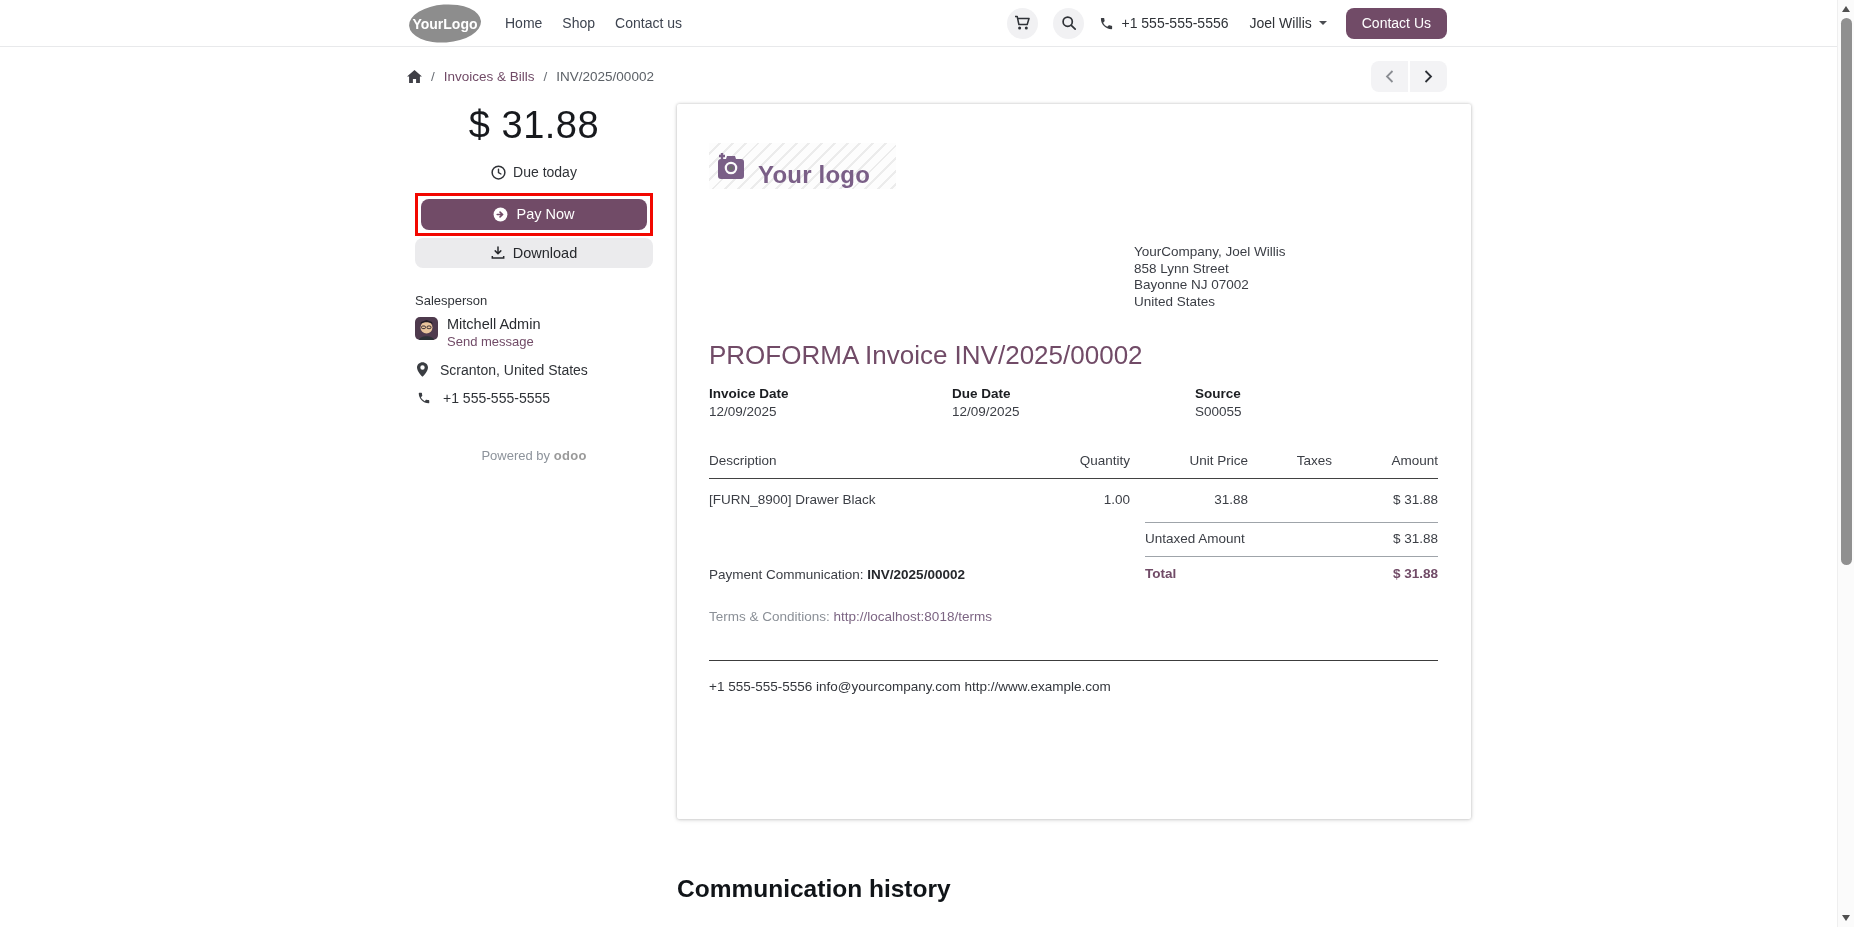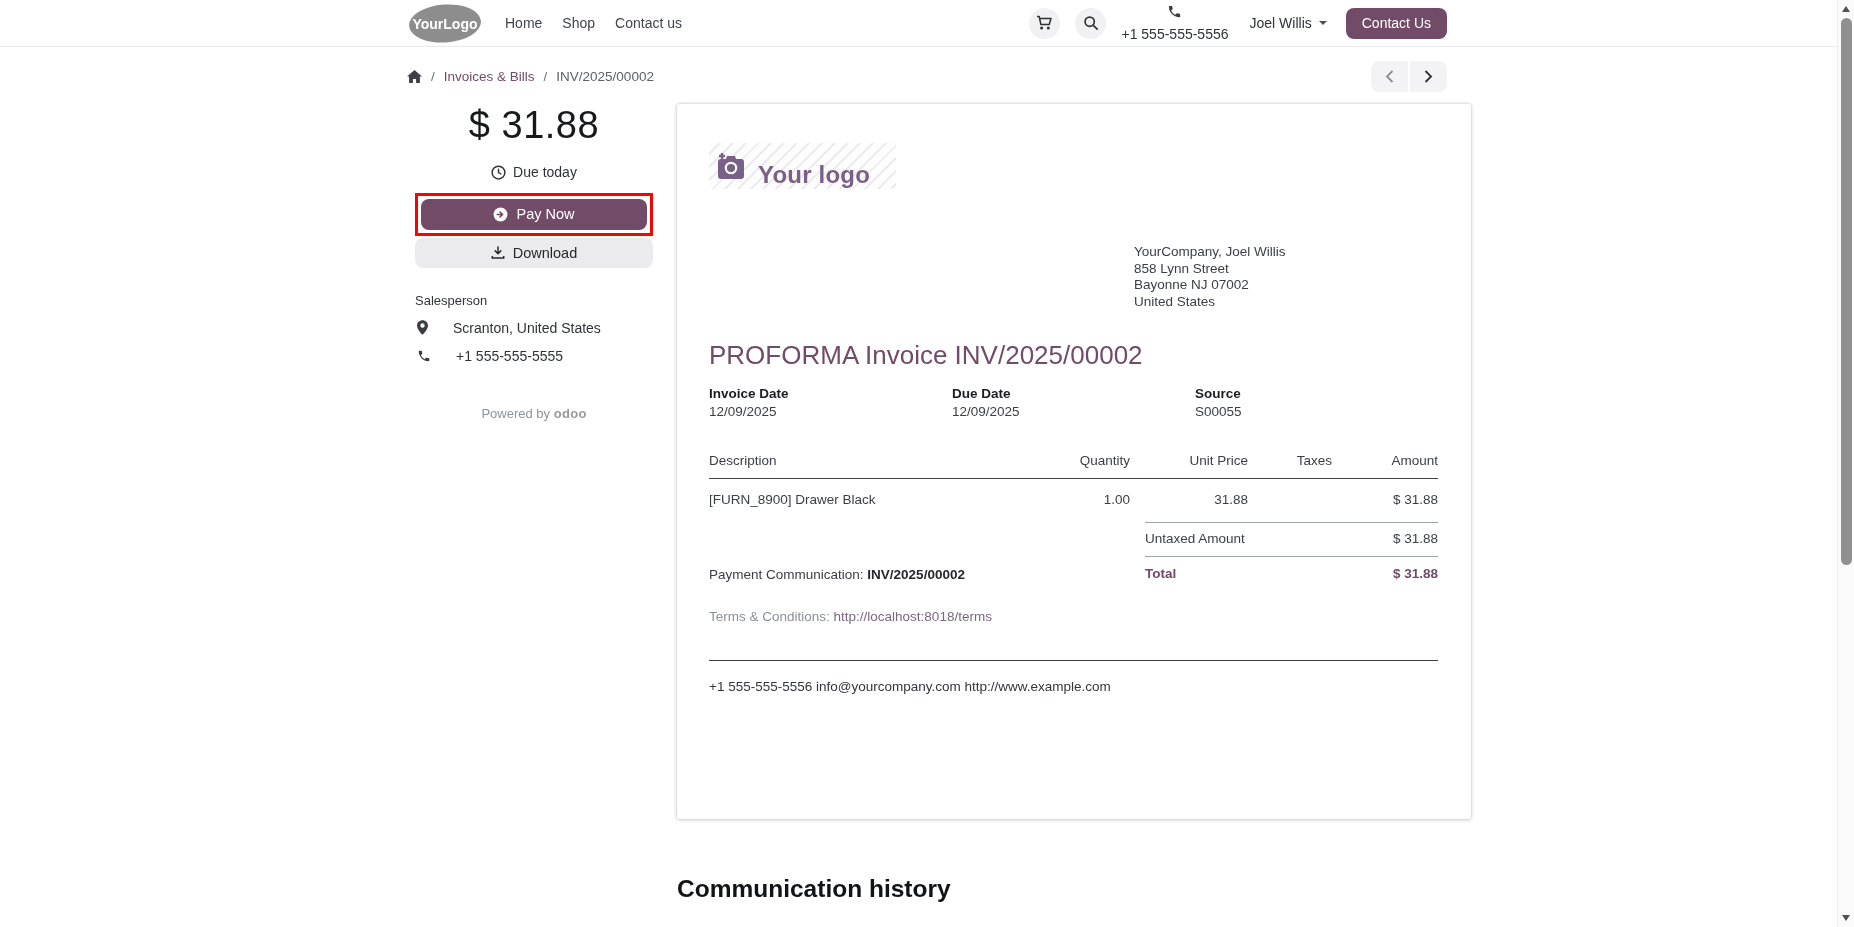--- a/index.html
+++ b/index.html
@@ -7,21 +7,21 @@
     font-family:"Liberation Sans","DejaVu Sans",sans-serif; color:#32353a; }
 
   
   .hdr { height:47px; background:#fff; border-bottom:1px solid #e8e9eb; display:flex; align-items:center; }
   .hdr-inner { width:1040px; margin:0 auto; display:flex; align-items:center; }
   .logo-wrap { margin-right:22px; display:flex; align-items:center; }
   .nav { display:flex; gap:20px; }
   .nav a { font-size:14px; color:#3e4450; text-decoration:none; }
   .hdr-right { margin-left:auto; display:flex; align-items:center; gap:15px; }
   .icon-circle { width:31px; height:31px; border-radius:50%; background:#f1f1f3; display:flex; align-items:center; justify-content:center; cursor:pointer; }
-  .phone-link { display:flex; align-items:center; gap:7px; font-size:14px; color:#2f3237; text-decoration:none;flex-direction:column; }
+  .phone-link { display:flex; align-items:center; gap:7px; font-size:14px; color:#2f3237; text-decoration:none; }
   .user-menu { display:flex; align-items:center; gap:7px; font-size:14px; color:#2f3237; cursor:pointer; margin-left:6px; }
   .caret-down { width:0; height:0; border-left:4px solid transparent; border-right:4px solid transparent; border-top:4.5px solid #4a4d52; }
   .btn-contact { background:#714B67; color:#fff; font-size:14px; padding:0 16px; height:31px; border:none; border-radius:8px; cursor:pointer; margin-left:4px; }
 
   
   .crumb-row { width:1040px; margin:14px auto 0; display:flex; align-items:center; justify-content:space-between; }
   .crumbs { display:flex; align-items:center; gap:9px; font-size:13.5px; color:#6a6f76; }
   .crumb-link { color:#714B67; text-decoration:none; }
   .crumb-cur { color:#5c6167; }
   .pager { display:flex; gap:2px; }
@@ -36,21 +36,21 @@
   .due { margin-top:17px; font-size:14px; color:#2f3237; display:inline-flex; align-items:center; gap:7px; }
   .annotation-box { border:3px solid #f20700; padding:3px; margin-top:9px; }
   .btn-pay { width:100%; background:#714B67; color:#ffffff; border:none; border-radius:8px; height:31px; font-size:14.5px; display:flex; align-items:center; justify-content:center; gap:8px; cursor:pointer; }
   .btn-download { width:100%; margin-top:2px; background:#ebebed; color:#26282c; border:none; border-radius:8px; height:30px; font-size:14.5px; display:flex; align-items:center; justify-content:center; gap:8px; cursor:pointer; }
   .sp-block { text-align:left; margin-top:25px; }
   .sp-label { font-size:13px; color:#32353a; }
   .sp-row { display:flex; gap:9px; margin-top:9px; }
   .avatar-sm { width:23px; height:23px; border-radius:5px; overflow:hidden; flex-shrink:0; }
   .sp-name { font-size:14.5px; color:#292c30; line-height:15px; }
   .sp-send { font-size:13px; color:#714B67; text-decoration:none; display:inline-block; margin-top:2px; }
-  .sp-line { display:flex; align-items:center; gap:25px; font-size:14px; color:#2f3237; margin-top:12px; padding-left:2px; }
+  .sp-line { display:flex; align-items:center; gap:12px; font-size:14px; color:#2f3237; margin-top:12px; padding-left:2px; }
   .powered { margin-top:42px; font-size:13px; color:#8d939b; text-align:center; }
   .odoo-brand { font-weight:800; color:#9a9a9a; letter-spacing:.3px; }
 
   
   .doc-col { flex:1; }
   .card { background:#fff; border-radius:2px; box-shadow:0 0 3px rgba(0,0,0,.22), 0 1px 5px rgba(0,0,0,.12); padding:39px 33px 42px 32px; min-height:715px; }
   .logo-ph { width:187px; height:46px; background:repeating-linear-gradient(135deg,#fdfdfd 0 7px,#ececec 7px 9px); display:flex; align-items:center; gap:10px; padding-left:5px; }
   .logo-ph-text { color:#7a5f87; font-weight:700; font-size:24px; letter-spacing:.2px;margin-top:17px; }
   .addr { margin-top:18px; font-size:13.5px; line-height:16.4px; color:#3b3e45; }
   .cust-addr { margin-left:425px; margin-top:56px; font-size:13.5px; line-height:14.6px; color:#3b3e45; }
@@ -181,20 +181,36 @@
     <button class="btn-download">
       <svg width="14" height="14" viewBox="0 0 16 16">
         <path d="M8 1v7.2M4.8 5.6L8 8.8l3.2-3.2" fill="none" stroke="#26282c" stroke-width="1.7" stroke-linecap="round" stroke-linejoin="round"></path>
         <path d="M1.5 11.5v2.3h13v-2.3" fill="none" stroke="#26282c" stroke-width="1.7"></path>
       </svg>
       <span>Download</span>
     </button>
 
     <div class="sp-block">
       <div class="sp-label">Salesperson</div>
+      <div class="sp-row">
+        <div class="avatar-sm">
+          <svg width="23" height="23" viewBox="0 0 23 23">
+            <rect width="23" height="23" fill="#4e3a4d"></rect>
+            <circle cx="11.5" cy="10.5" r="6" fill="#e9c49c"></circle>
+            <path d="M5 9c0-5 13-5 13 0l-1-4-5.5-2L6 5z" fill="#241c26"></path>
+            <rect x="6.5" y="9" width="4" height="2.6" rx="1.2" fill="none" stroke="#241c26" stroke-width=".9"></rect>
+            <rect x="12" y="9" width="4" height="2.6" rx="1.2" fill="none" stroke="#241c26" stroke-width=".9"></rect>
+            <path d="M4 23c1-5 14-5 15 0z" fill="#2c3136"></path>
+          </svg>
+        </div>
+        <div>
+          <div class="sp-name">Mitchell Admin</div>
+          <a href="#" class="sp-send">Send message</a>
+        </div>
+      </div>
       <div class="sp-line">
         <svg width="11" height="15" viewBox="0 0 12 16">
           <path fill="#3a3d42" d="M6 0C2.7 0 0 2.6 0 5.9 0 10.3 6 16 6 16s6-5.7 6-10.1C12 2.6 9.3 0 6 0zm0 8.2a2.4 2.4 0 110-4.8 2.4 2.4 0 010 4.8z"></path>
         </svg>
         <span>Scranton, United States</span>
       </div>
       <div class="sp-line">
         <svg width="14" height="14" viewBox="0 0 24 24">
           <path fill="#3a3d42" d="M6.62 10.79c1.44 2.83 3.76 5.14 6.59 6.59l2.2-2.2c.27-.27.67-.36 1.02-.24 1.12.37 2.33.57 3.57.57.55 0 1 .45 1 1V20c0 .55-.45 1-1 1-9.39 0-17-7.61-17-17 0-.55.45-1 1-1h3.5c.55 0 1 .45 1 1 0 1.25.2 2.45.57 3.57.11.35.03.74-.25 1.02l-2.2 2.2z"></path>
         </svg>

